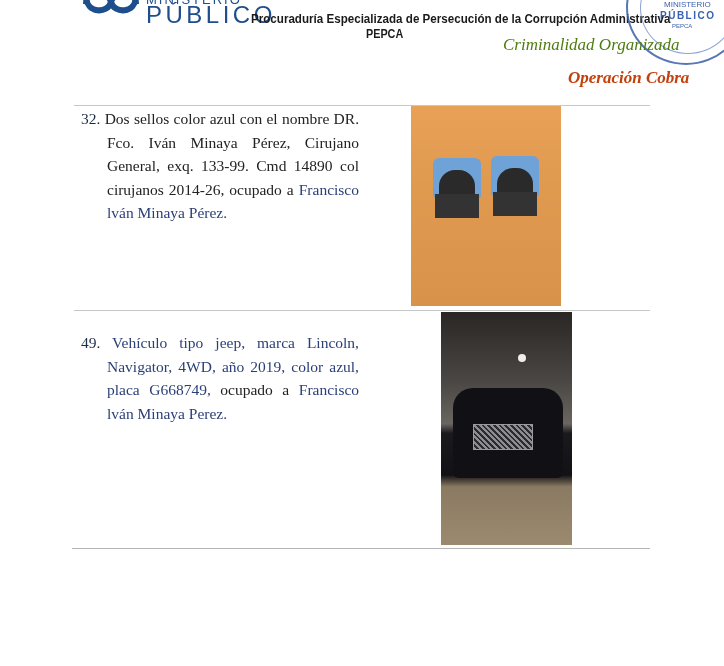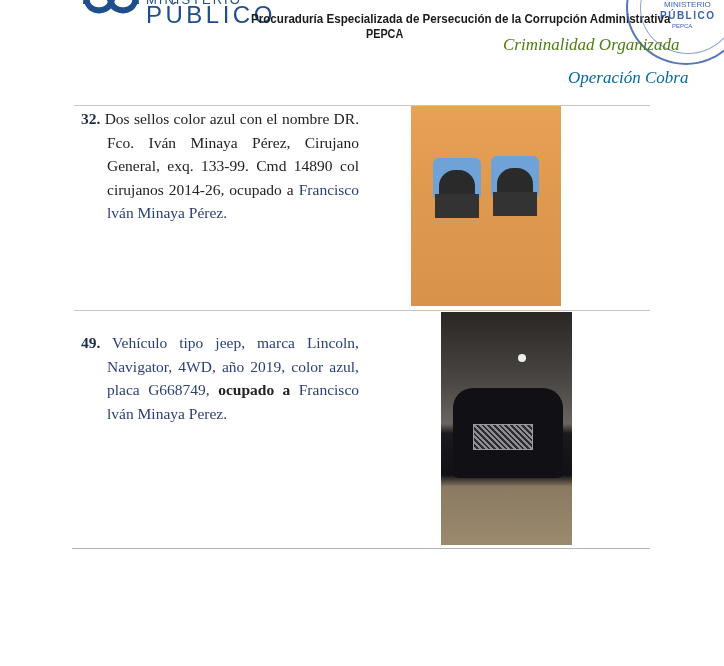--- a/index.html
+++ b/index.html
@@ -12,29 +12,29 @@
   .header-title { position: absolute; left: 251px; top: 11px; font-family: "Liberation Sans", sans-serif; font-weight: bold; font-size: 13.2px; color: #1a1a1a; white-space: nowrap; transform: scaleX(0.88); transform-origin: left top; }
   .header-sub { position: absolute; left: 366px; top: 27px; font-family: "Liberation Sans", sans-serif; font-weight: bold; font-size: 12px; color: #1a1a1a; transform: scaleX(0.9); transform-origin: left top; }
 
   .stamp { position: absolute; left: 626px; top: -50px; width: 120px; height: 115px; border: 2px solid #3a5ea8; border-radius: 50%; opacity: 0.85; }
   .stamp-inner { position: absolute; left: 640px; top: -38px; width: 96px; height: 92px; border: 1px solid #5a7cc0; border-radius: 50%; opacity: 0.7; }
   .stamp-t1 { position: absolute; left: 664px; top: 0px; font-family: "Liberation Sans", sans-serif; font-size: 8px; color: #3a62b0; }
   .stamp-t2 { position: absolute; left: 660px; top: 10px; font-family: "Liberation Sans", sans-serif; font-size: 10px; font-weight: bold; letter-spacing: 1.5px; color: #3a62b0; }
   .stamp-t3 { position: absolute; left: 672px; top: 23px; font-family: "Liberation Sans", sans-serif; font-size: 6px; color: #3a62b0; }
 
   .red1 { position: absolute; left: 503px; top: 35px; font-style: italic; font-size: 17px; color: #4d7c0f; white-space: nowrap; }
-  .red2 { position: absolute; left: 568px; top: 68px; font-style: italic; font-size: 17px; color: #0369a1; white-space: nowrap; }
+  .red2 { position: absolute; left: 568px; top: 68px; font-style: italic; font-size: 17px; color: #c2410c; white-space: nowrap; font-weight: bold; }
 
   .rule { position: absolute; height: 1px; background: #c6c6c6; }
 
-  .item-num { font-weight: bold; color: #1c2d4a; }
+  .item-num { font-weight: normal; color: #1c2d4a; }
   .item { position: absolute; left: 81px; width: 278px; font-size: 15.5px; line-height: 23.5px; color: #222; text-align: justify; }
   .item .body { display: block; padding-left: 26px; text-indent: -26px; }
   .blue { color: #2a3f78; }
-  .bold { font-weight: bold; }
+  .bold { font-weight: normal; }
 
   .photo-stamps { position: absolute; left: 411px; top: 106px; width: 150px; height: 200px;
     background: linear-gradient(180deg, #e8a156 0%, #e09a50 40%, #d9924a 100%); overflow: hidden; }
   .stamp-obj { position: absolute; width: 48px; height: 60px; }
   .stamp-obj .top { position: absolute; left: 0; top: 0; width: 48px; height: 40px; background: #6fa3d8; border-radius: 6px 6px 2px 2px; }
   .stamp-obj .arch { position: absolute; left: 6px; top: 12px; width: 36px; height: 40px; background: #2a2a2a; border-radius: 16px 16px 0 0; }
   .stamp-obj .base { position: absolute; left: 2px; top: 36px; width: 44px; height: 24px; background: #333; }
 
   .photo-car { position: absolute; left: 441px; top: 312px; width: 131px; height: 233px; overflow: hidden;
     background: linear-gradient(180deg, #2a2624 0%, #4a4744 30%, #6a6560 48%, #1a1a1e 52%, #121216 70%, #8a7a62 75%, #9b8a6e 100%); }

